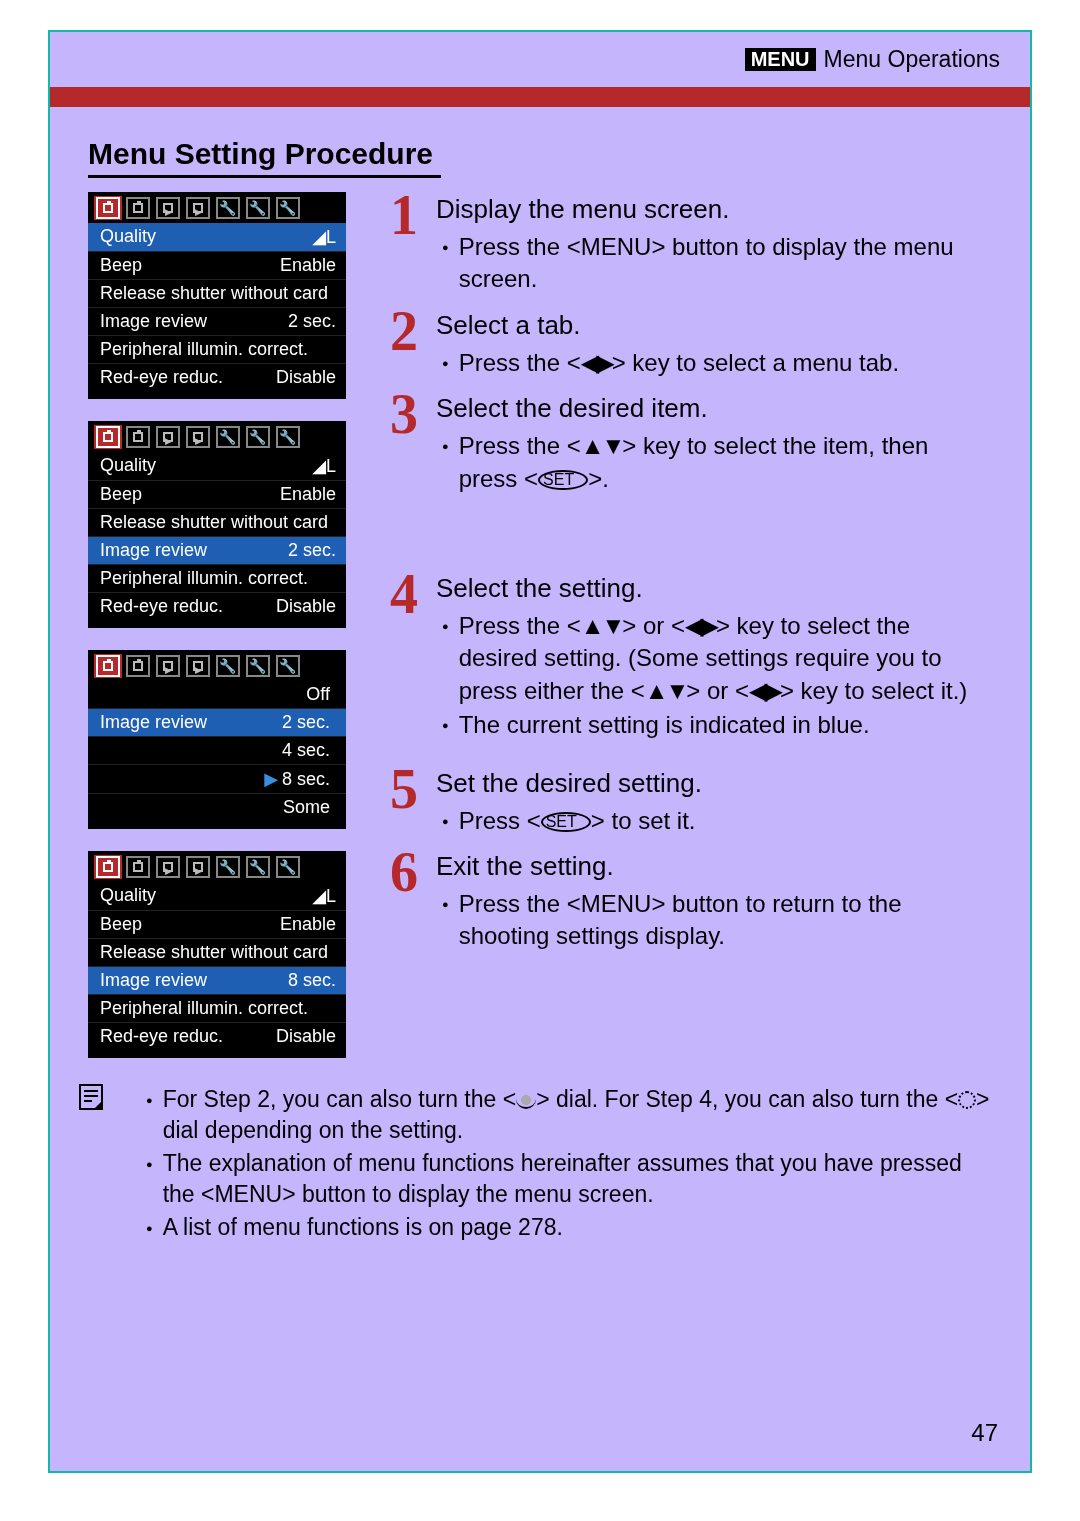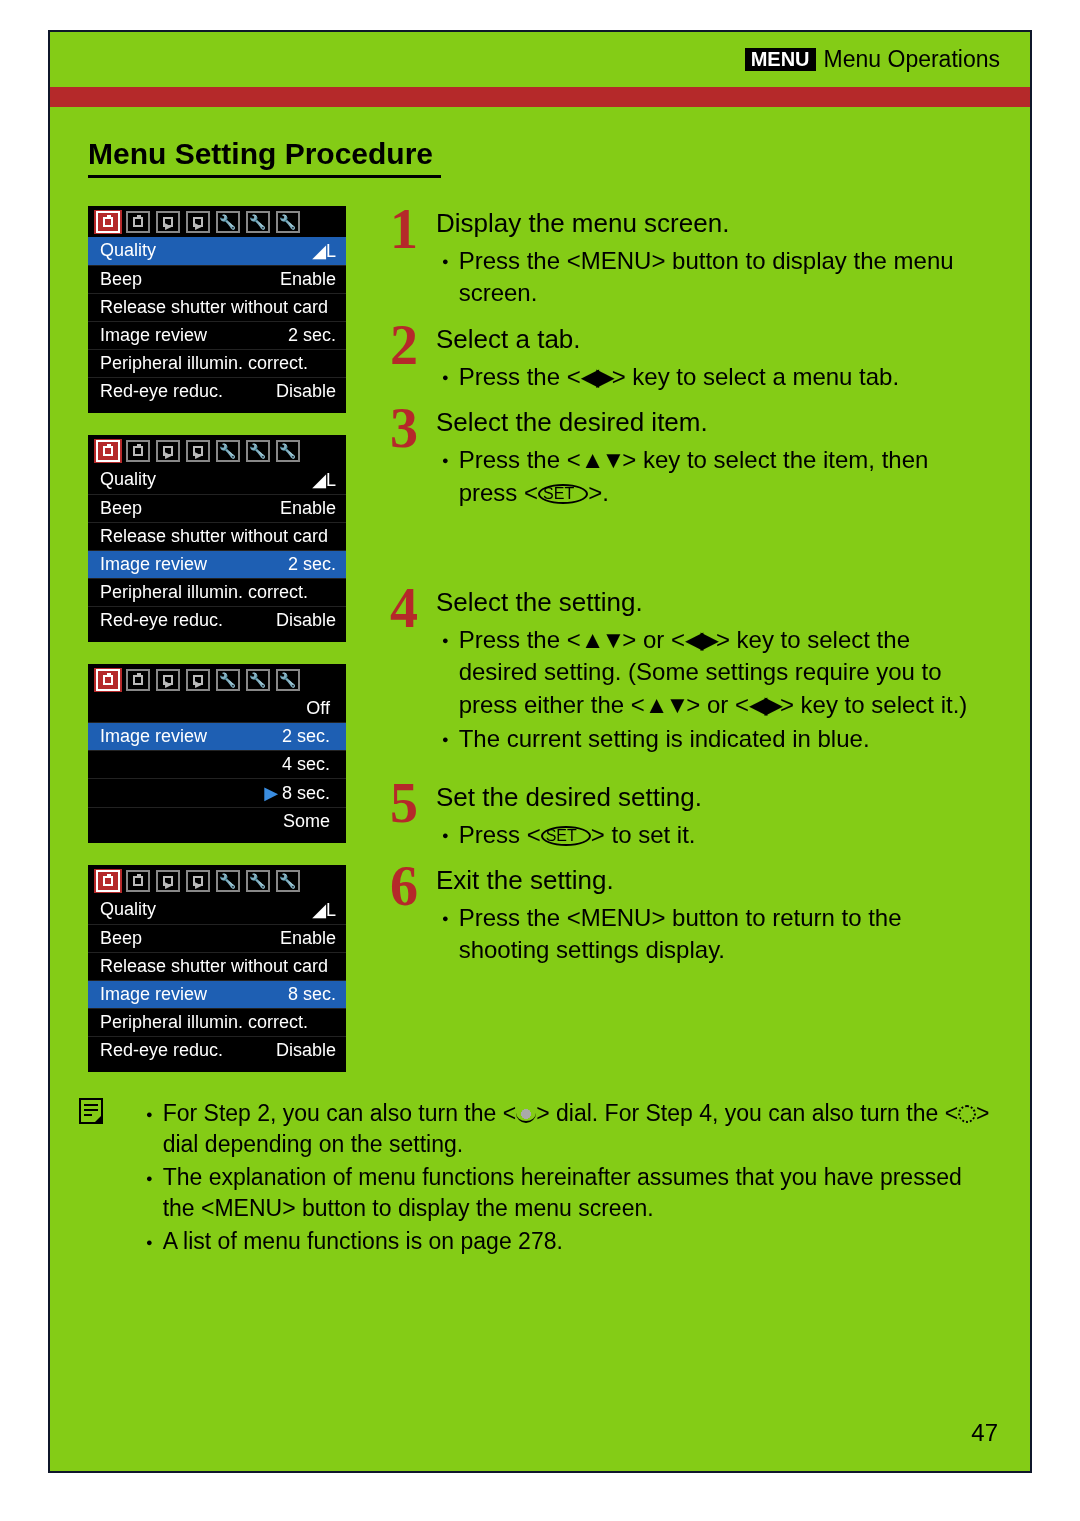--- a/index.html
+++ b/index.html
@@ -10,22 +10,22 @@
     height: 1521px;
     position: relative;
     overflow: hidden;
   }
   .page {
     position: absolute;
     top: 30px;
     left: 48px;
     right: 48px;
     bottom: 48px;
-    border: 2px solid #0f172a;
-    background: #84cc16;
+    border: 2px solid #14b8a6;
+    background: #c4b5fd;
   }
   .header {
     position: relative;
     padding: 14px 30px 10px 30px;
     text-align: right;
   }
   .header-title {
     font-size: 23px;
     display: inline-flex;
     align-items: center;
@@ -45,21 +45,21 @@
     background: #b5292a;
     margin: 4px 0 0 0;
   }
   .content {
     padding: 28px 38px 0 38px;
   }
   .section-title-box {
     display: inline-block;
     border-bottom: 3px solid #000;
     padding: 2px 8px 4px 0;
-    margin-bottom: 28px;
+    margin-bottom: 14px;
   }
   .section-title {
     font-size: 30px;
     font-weight: bold;
   }
   .body-grid {
     display: grid;
     grid-template-columns: 280px 1fr;
     column-gap: 18px;
   }

